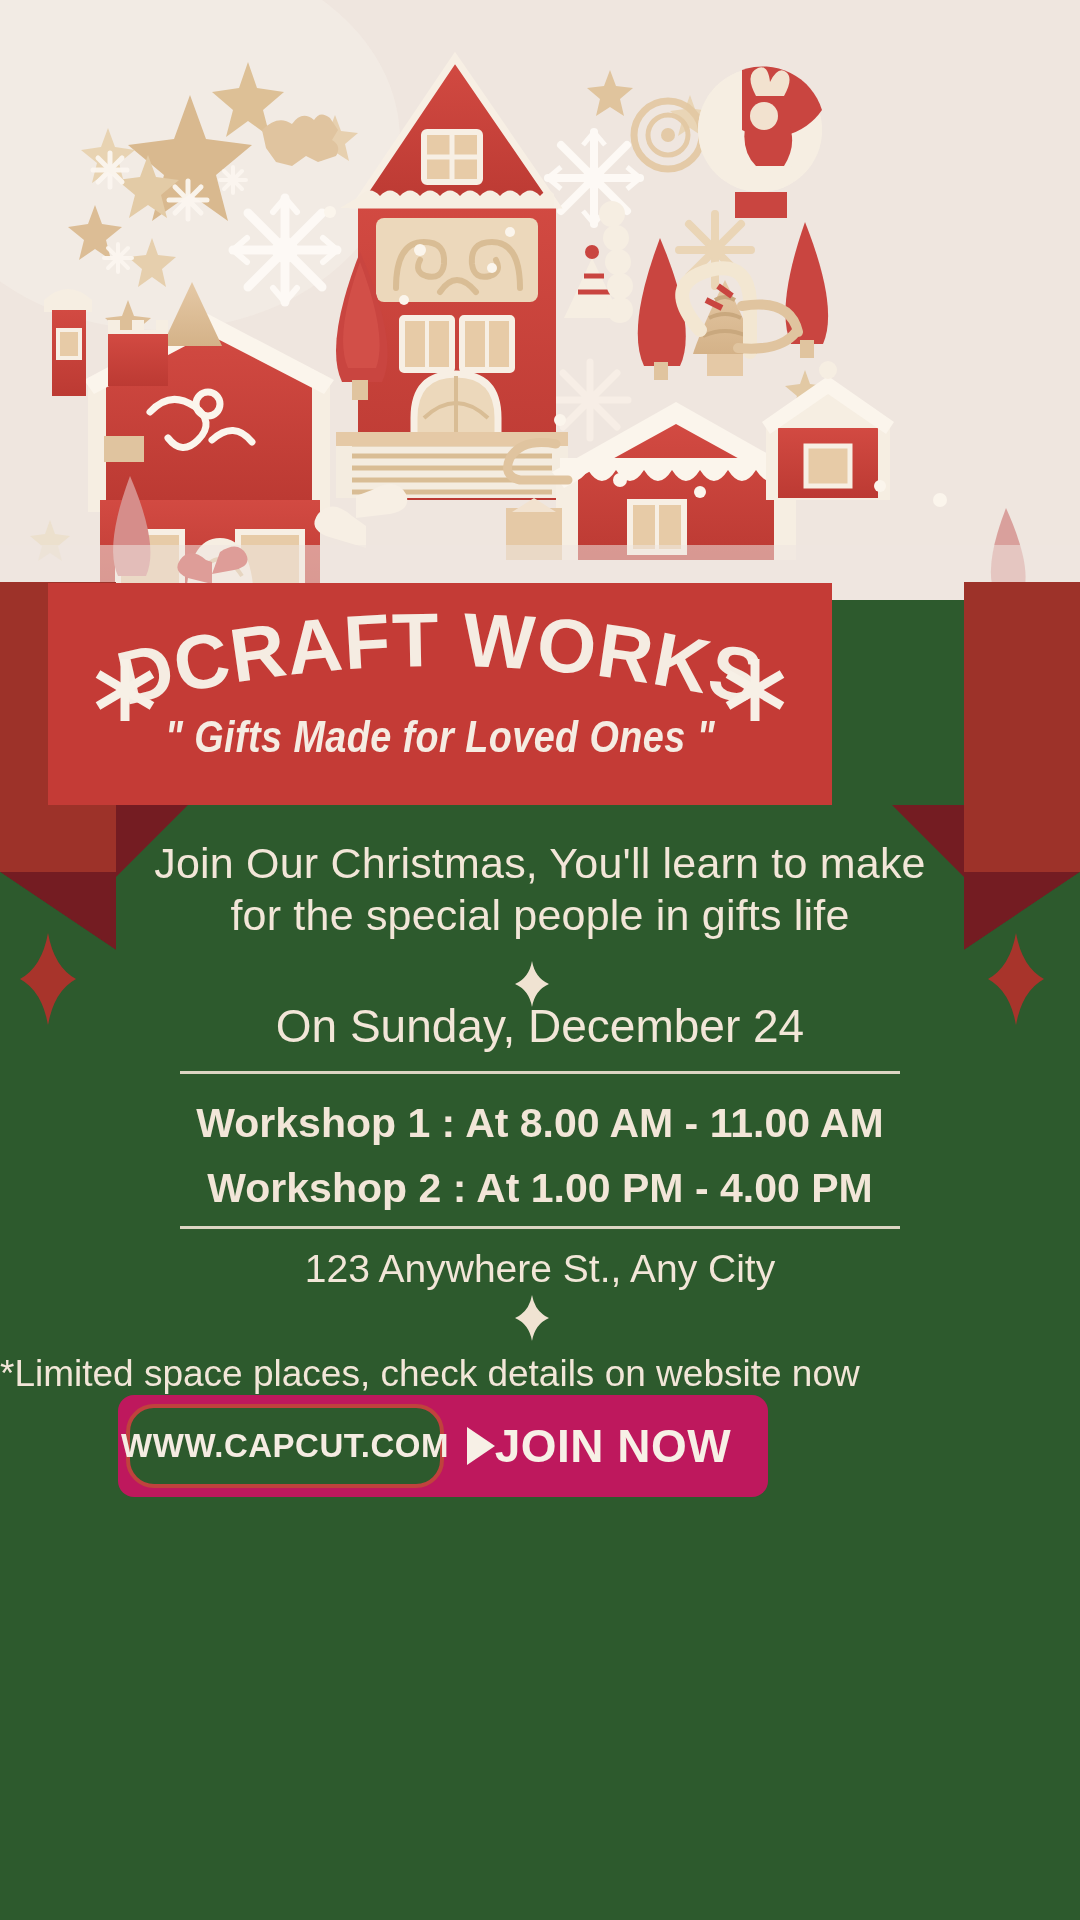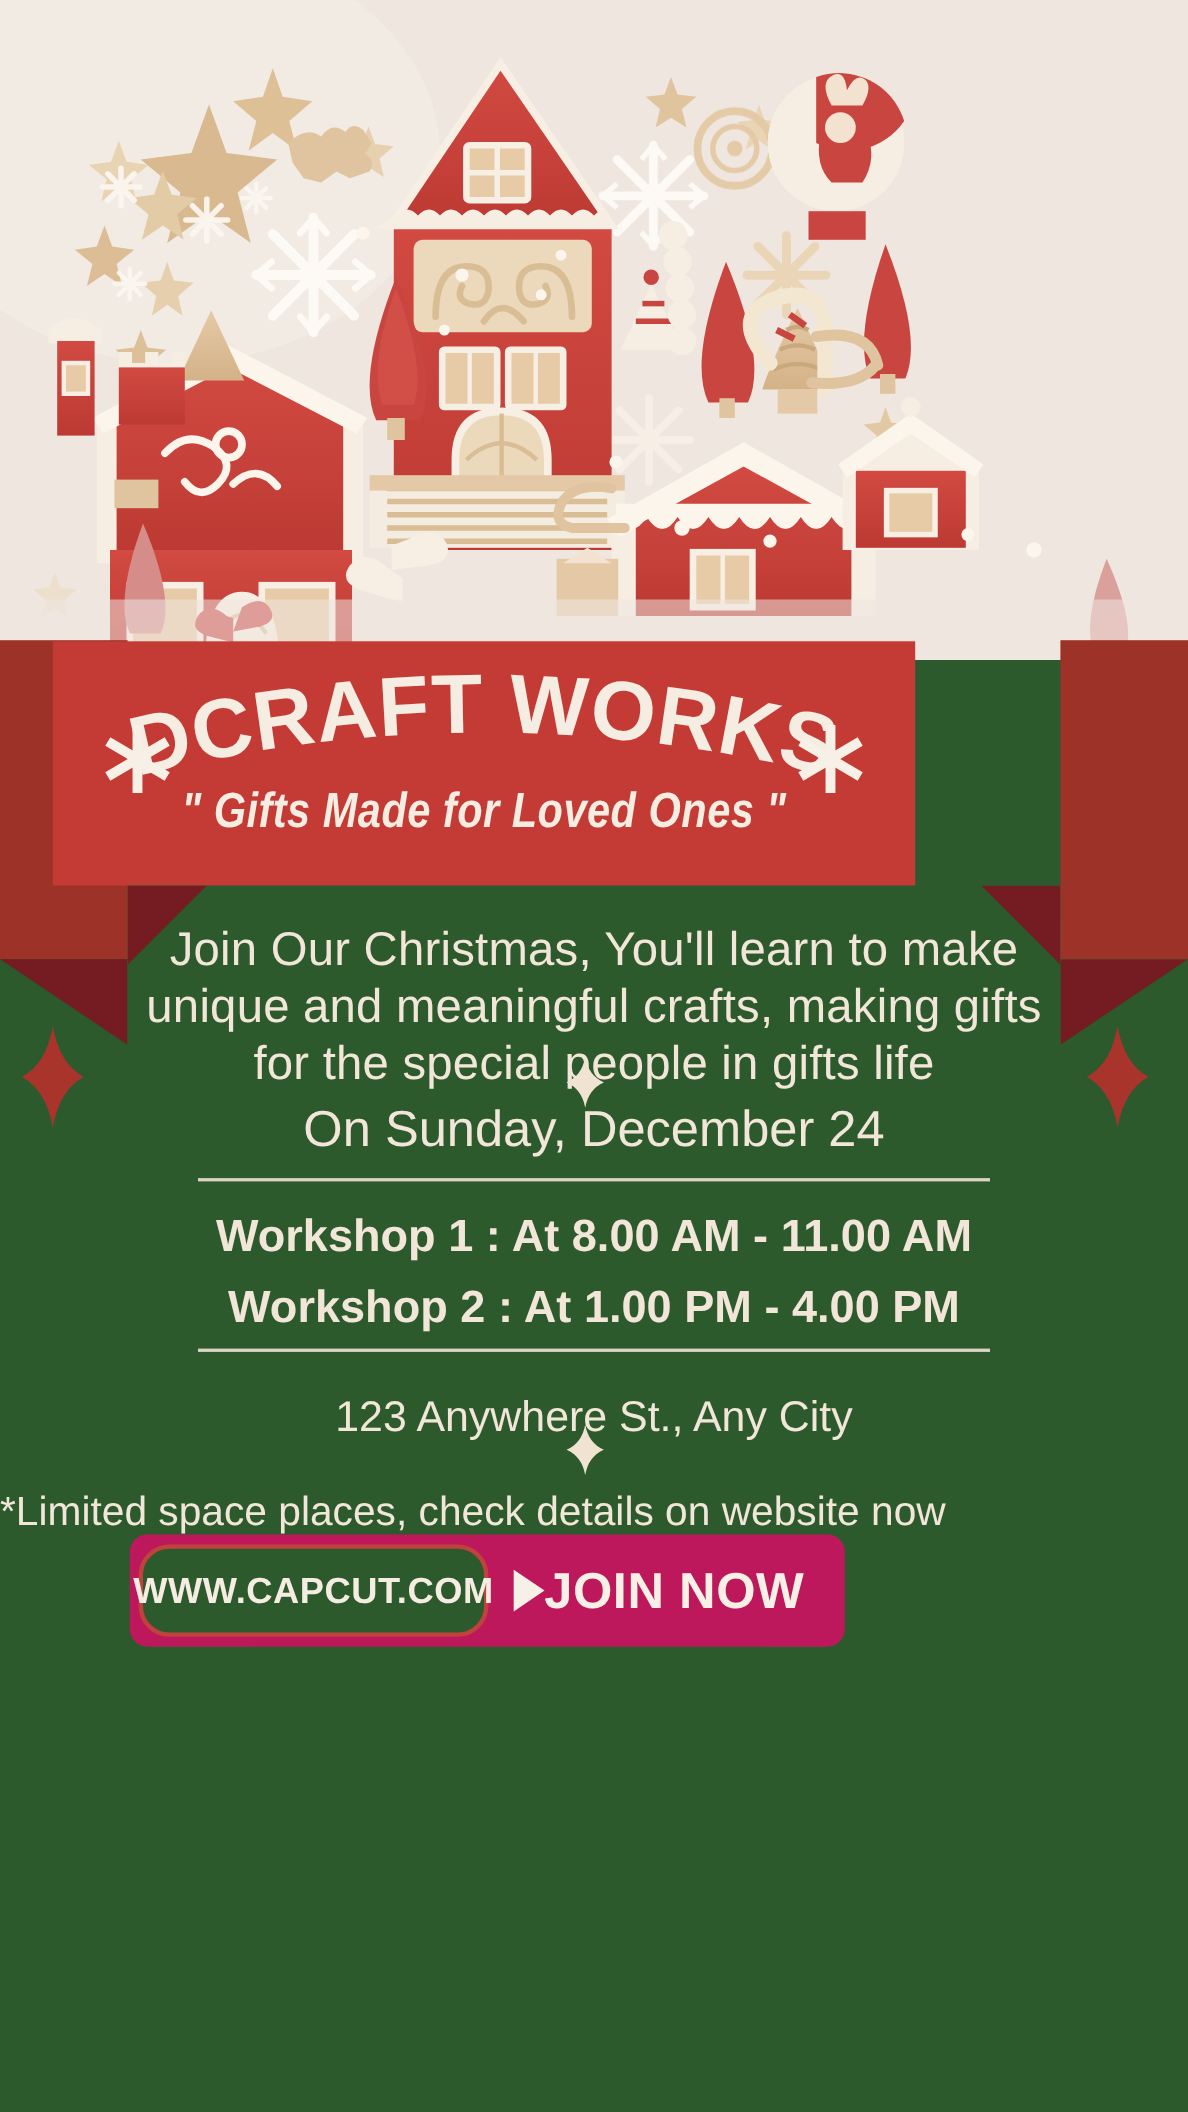--- a/index.html
+++ b/index.html
@@ -95,21 +95,21 @@
 
   .ws {
     position:absolute; left:0; width:1080px; text-align:center;
     font-size:41px; font-weight:700; color:#f2e6d8;
   }
   #ws1 { top:295px; }
   #ws2 { top:360px; }
 
   #addr {
     position:absolute; left:0; top:442px; width:1080px; text-align:center;
-    font-size:39px; font-weight:400; color:#f2e6d8;margin-top:20px;
+    font-size:39px; font-weight:400; color:#f2e6d8;
   }
   #note {
     position:absolute; left:0; top:548px; width:1080px; text-align:left;
     font-size:37px; font-weight:400; color:#f2e6d8;
   }
 
   
   #cta {
     position:absolute; left:118px; top:590px; width:650px; height:102px;
     background:#be185d; border-radius:16px;
@@ -495,21 +495,20 @@
 
   <svg class="edge-dia edge-dia-l" viewBox="0 0 56 92" style="top:128px">
     <path d="M28 0 Q34 34 56 46 Q34 58 28 92 Q22 58 0 46 Q22 34 28 0z" fill="#a8342b"></path>
   </svg>
   <svg class="edge-dia edge-dia-r" viewBox="0 0 56 92" style="top:128px">
     <path d="M28 0 Q34 34 56 46 Q34 58 28 92 Q22 58 0 46 Q22 34 28 0z" fill="#a8342b"></path>
   </svg>
 
   <div id="intro">
     <span>Join Our Christmas, You'll learn to make</span>
-    <span>unique and meaningful crafts, making gifts</span>
     <span>for the special people in gifts life</span>
   </div>
 
   <svg class="sparkle-mid" style="top:156px" viewBox="0 0 34 46">
     <path d="M17 0 Q20 17 34 23 Q20 29 17 46 Q14 29 0 23 Q14 17 17 0z" fill="#f0e3d2"></path>
   </svg>
 
   <div id="date-line">On Sunday, December 24</div>
 
   <div class="rule" id="rule1"></div>

